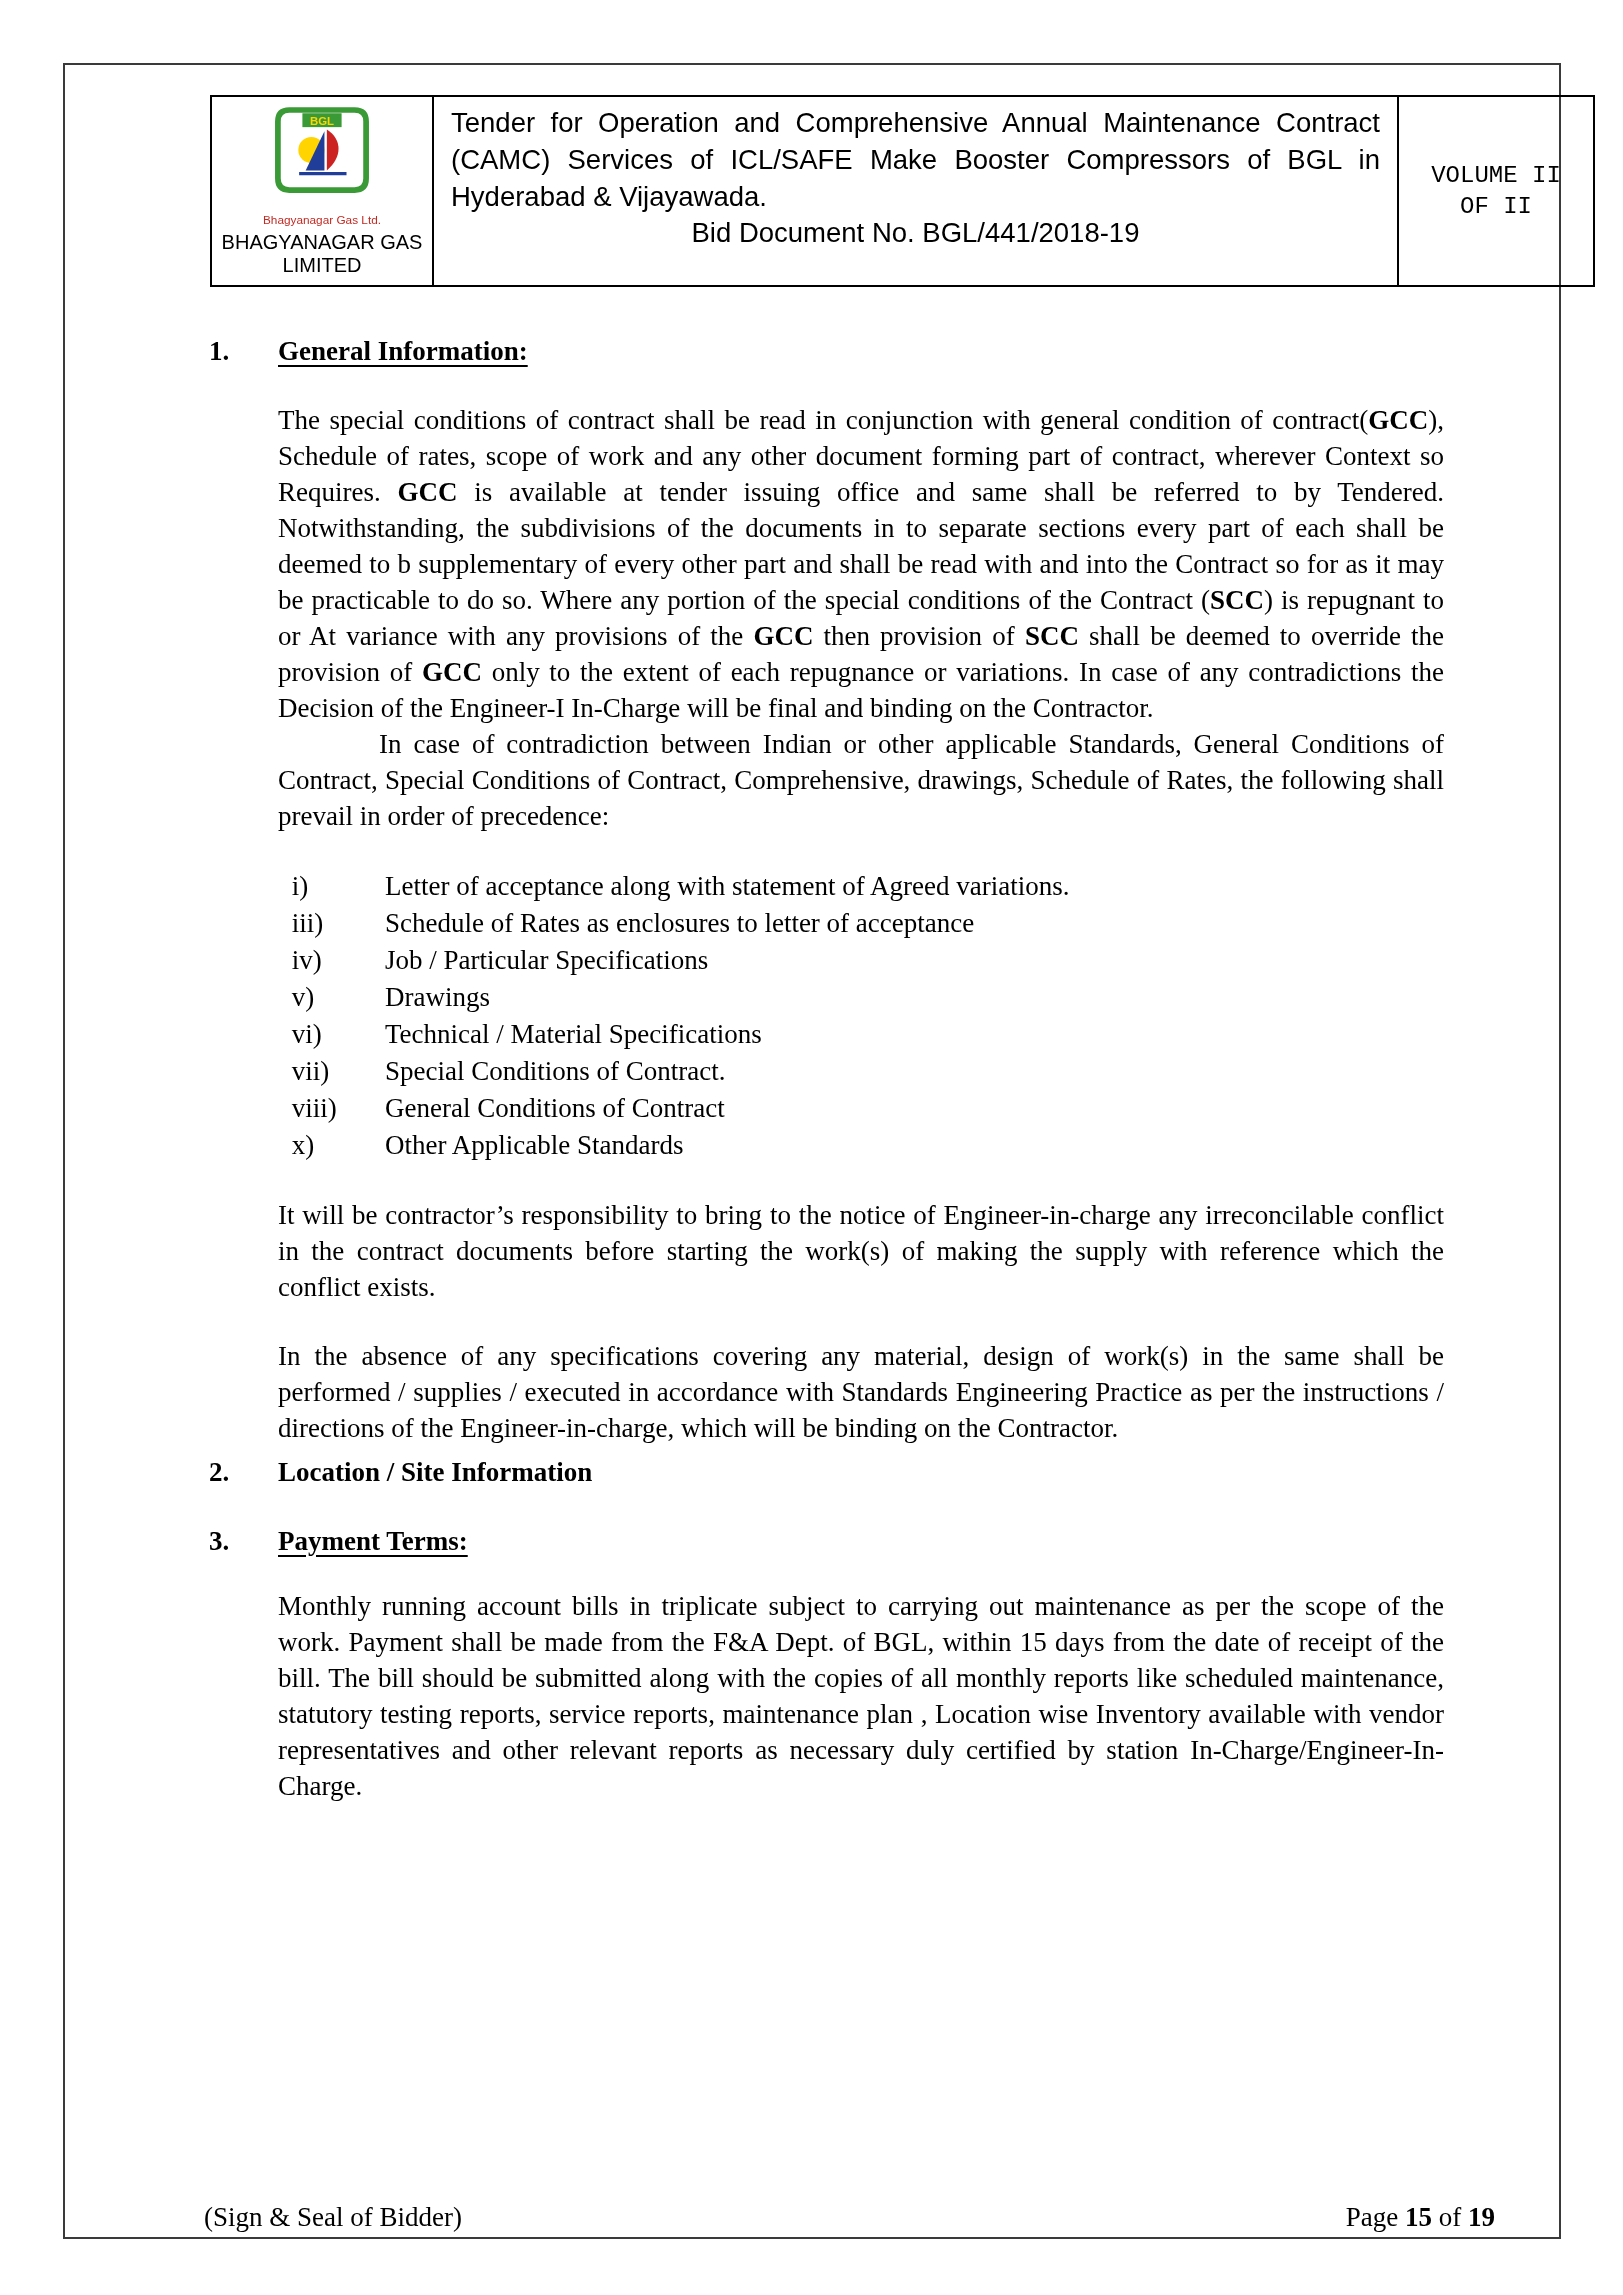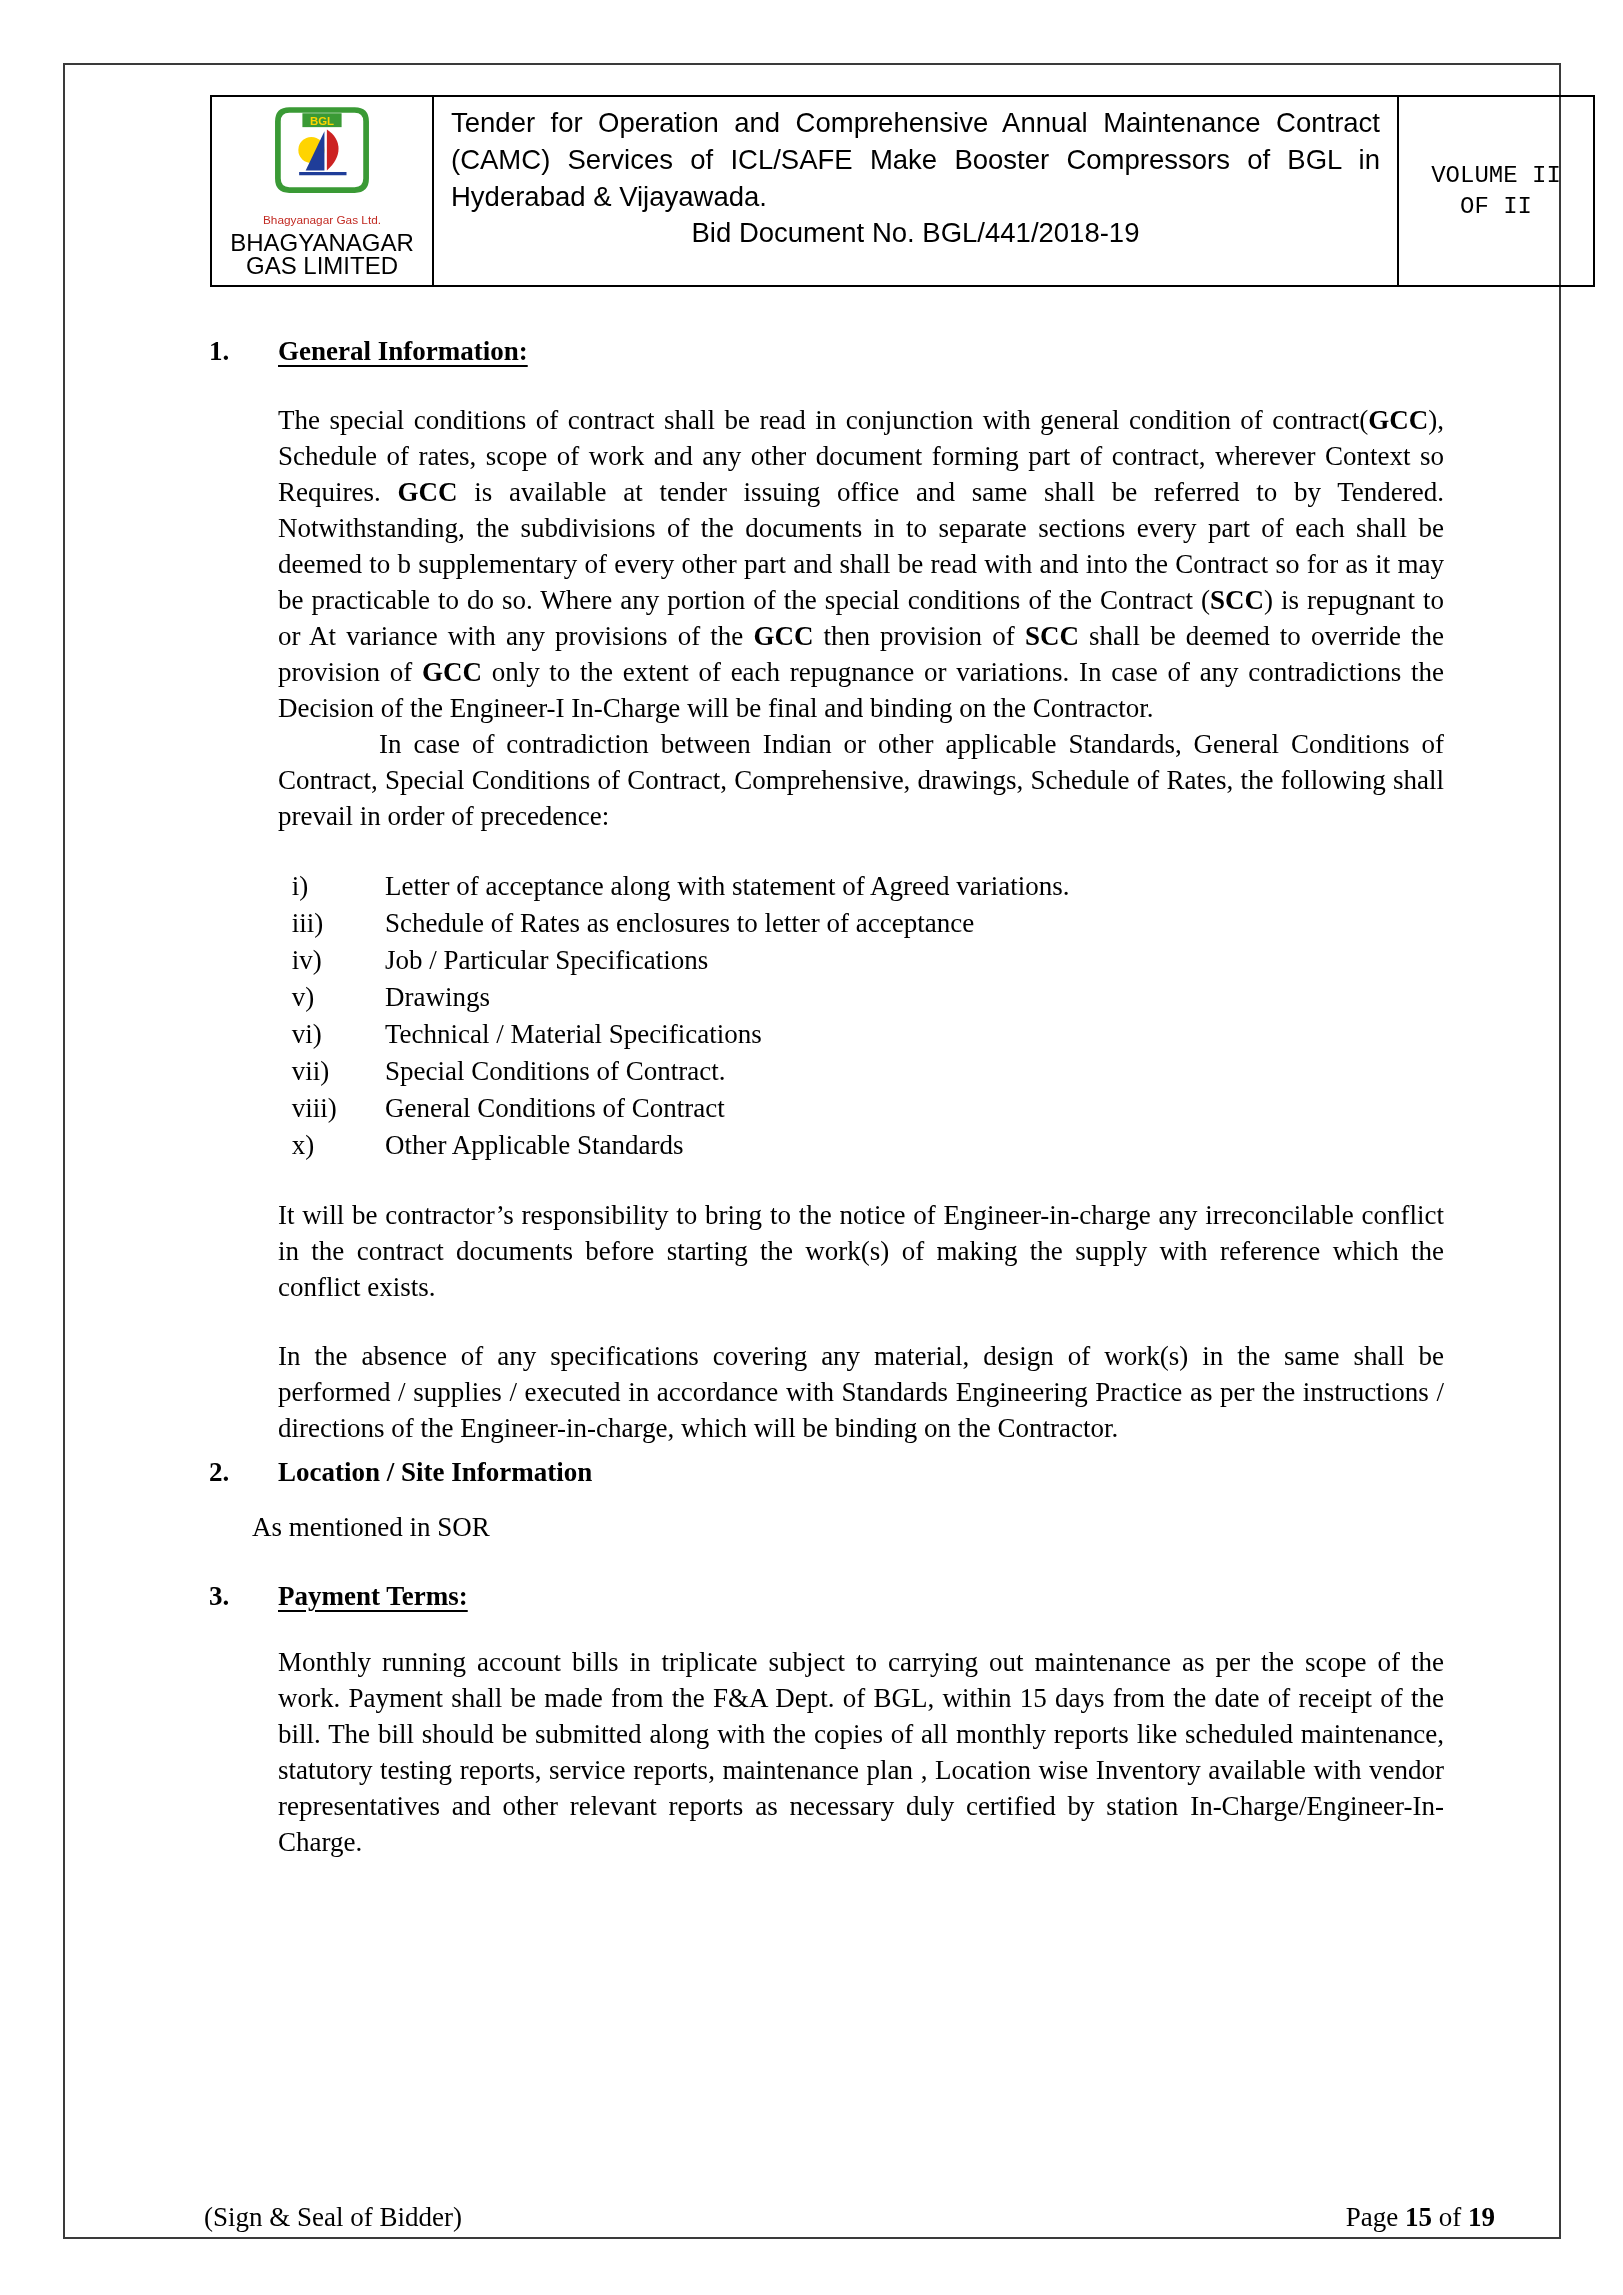--- a/index.html
+++ b/index.html
@@ -14,21 +14,21 @@
     border: 2px solid #3a3a3a;
   }
   
   .header-table {
     margin: 30px 0 0 145px; width: 1281px;
     border-collapse: collapse; table-layout: fixed;
   }
   .header-table td { border: 2px solid #000; }
   .logo-cell { width: 222px; text-align: center; vertical-align: middle; padding: 7.9px 3.9px; }
   .logo-subtext { font-family: Liberation Sans, sans-serif; font-size: 11.8px; color: #c22a22; margin-top: 18px; }
-  .org-name { font-family: "Liberation Sans", sans-serif; font-size: 24px; line-height: 23px; color: #000; margin-top: 3.9px; }
+  .org-name { font-family: "Liberation Sans", sans-serif; font-size: 20px; line-height: 23px; color: #000; margin-top: 3.9px; }
   .title-cell { width: 965px; padding: 6.5px 17px 3.9px 17px; vertical-align: top; }
   .title-text { font-family: "Liberation Sans", sans-serif; font-size: 27.5px; line-height: 37px; text-align: justify; }
   .bid-doc { font-family: "Liberation Sans", sans-serif; font-size: 27.5px; text-align: center; margin-top: 2.6px; }
   .volume-cell {
     width: 196px; text-align: center; vertical-align: middle;
     font-family: Liberation Mono, monospace; font-size: 24px; line-height: 31px;
   }
   
   .content { padding: 0 115px 0 213px; font-size: 27px; line-height: 36px; }
   .sec-heading { display: flex; margin-left: -69px; font-weight: bold; }
@@ -142,21 +142,20 @@
         </div>
       </div>
 
     <p class="para justify">It will be contractor’s responsibility to bring to the notice of Engineer-in-charge any irreconcilable conflict in the contract documents before starting the work(s) of making the supply with reference which the conflict exists.</p>
     <p class="para justify">In the absence of any specifications covering any material, design of work(s) in the same shall be performed / supplies / executed in accordance with Standards Engineering Practice as per the instructions / directions of the Engineer-in-charge, which will be binding on the Contractor.</p>
 
     <div class="sec-heading tight">
       <span class="sec-num">2.</span>
       <span>Location / Site Information</span>
     </div>
-    <p class="sor-line">As mentioned in SOR</p>
 
     <div class="sec-heading loose">
       <span class="sec-num">3.</span>
       <span class="underline">Payment Terms:</span>
     </div>
     <p class="para justify" style="margin-top:29.4px;">Monthly running account bills in triplicate subject to carrying out maintenance as per the scope of the work. Payment shall be made from the F&amp;A Dept. of BGL, within 15 days from the date of receipt of the bill. The bill should be submitted along with the copies of all monthly reports like scheduled maintenance, statutory testing reports, service reports, maintenance plan , Location wise Inventory available with vendor representatives and other relevant reports as necessary duly certified by station In-Charge/Engineer-In-Charge.</p>
 
   </div>
 
   <div class="footer">

